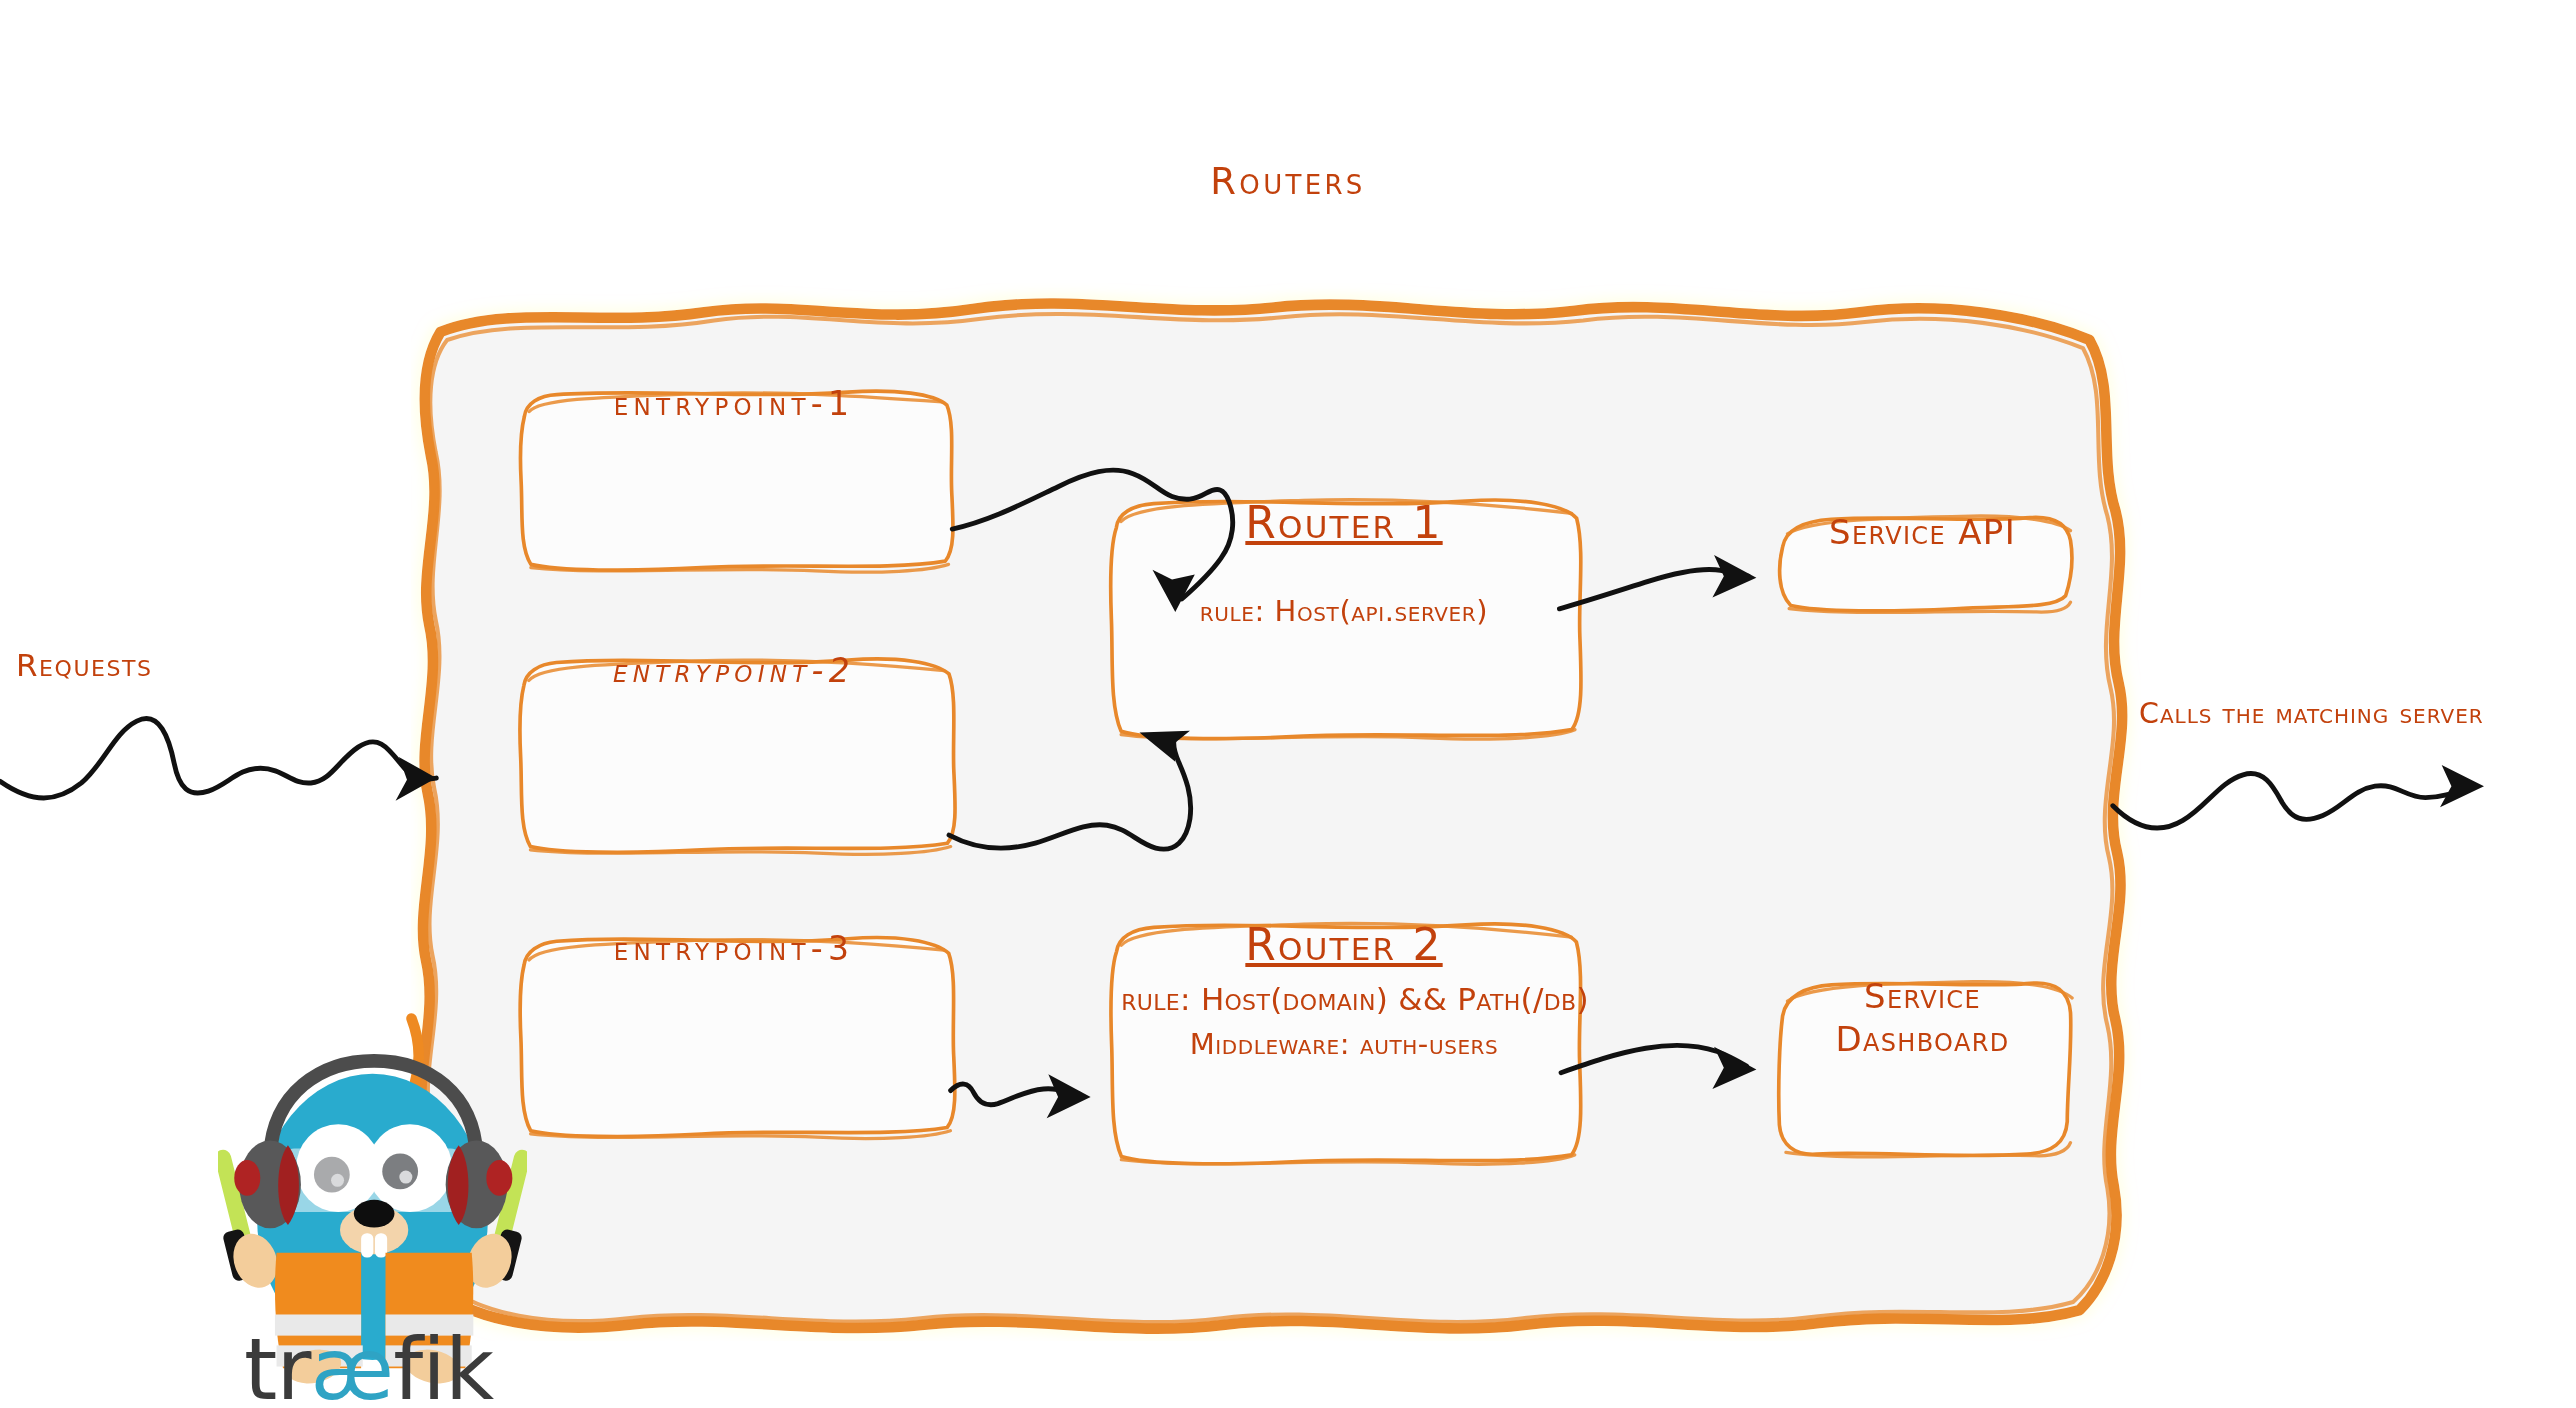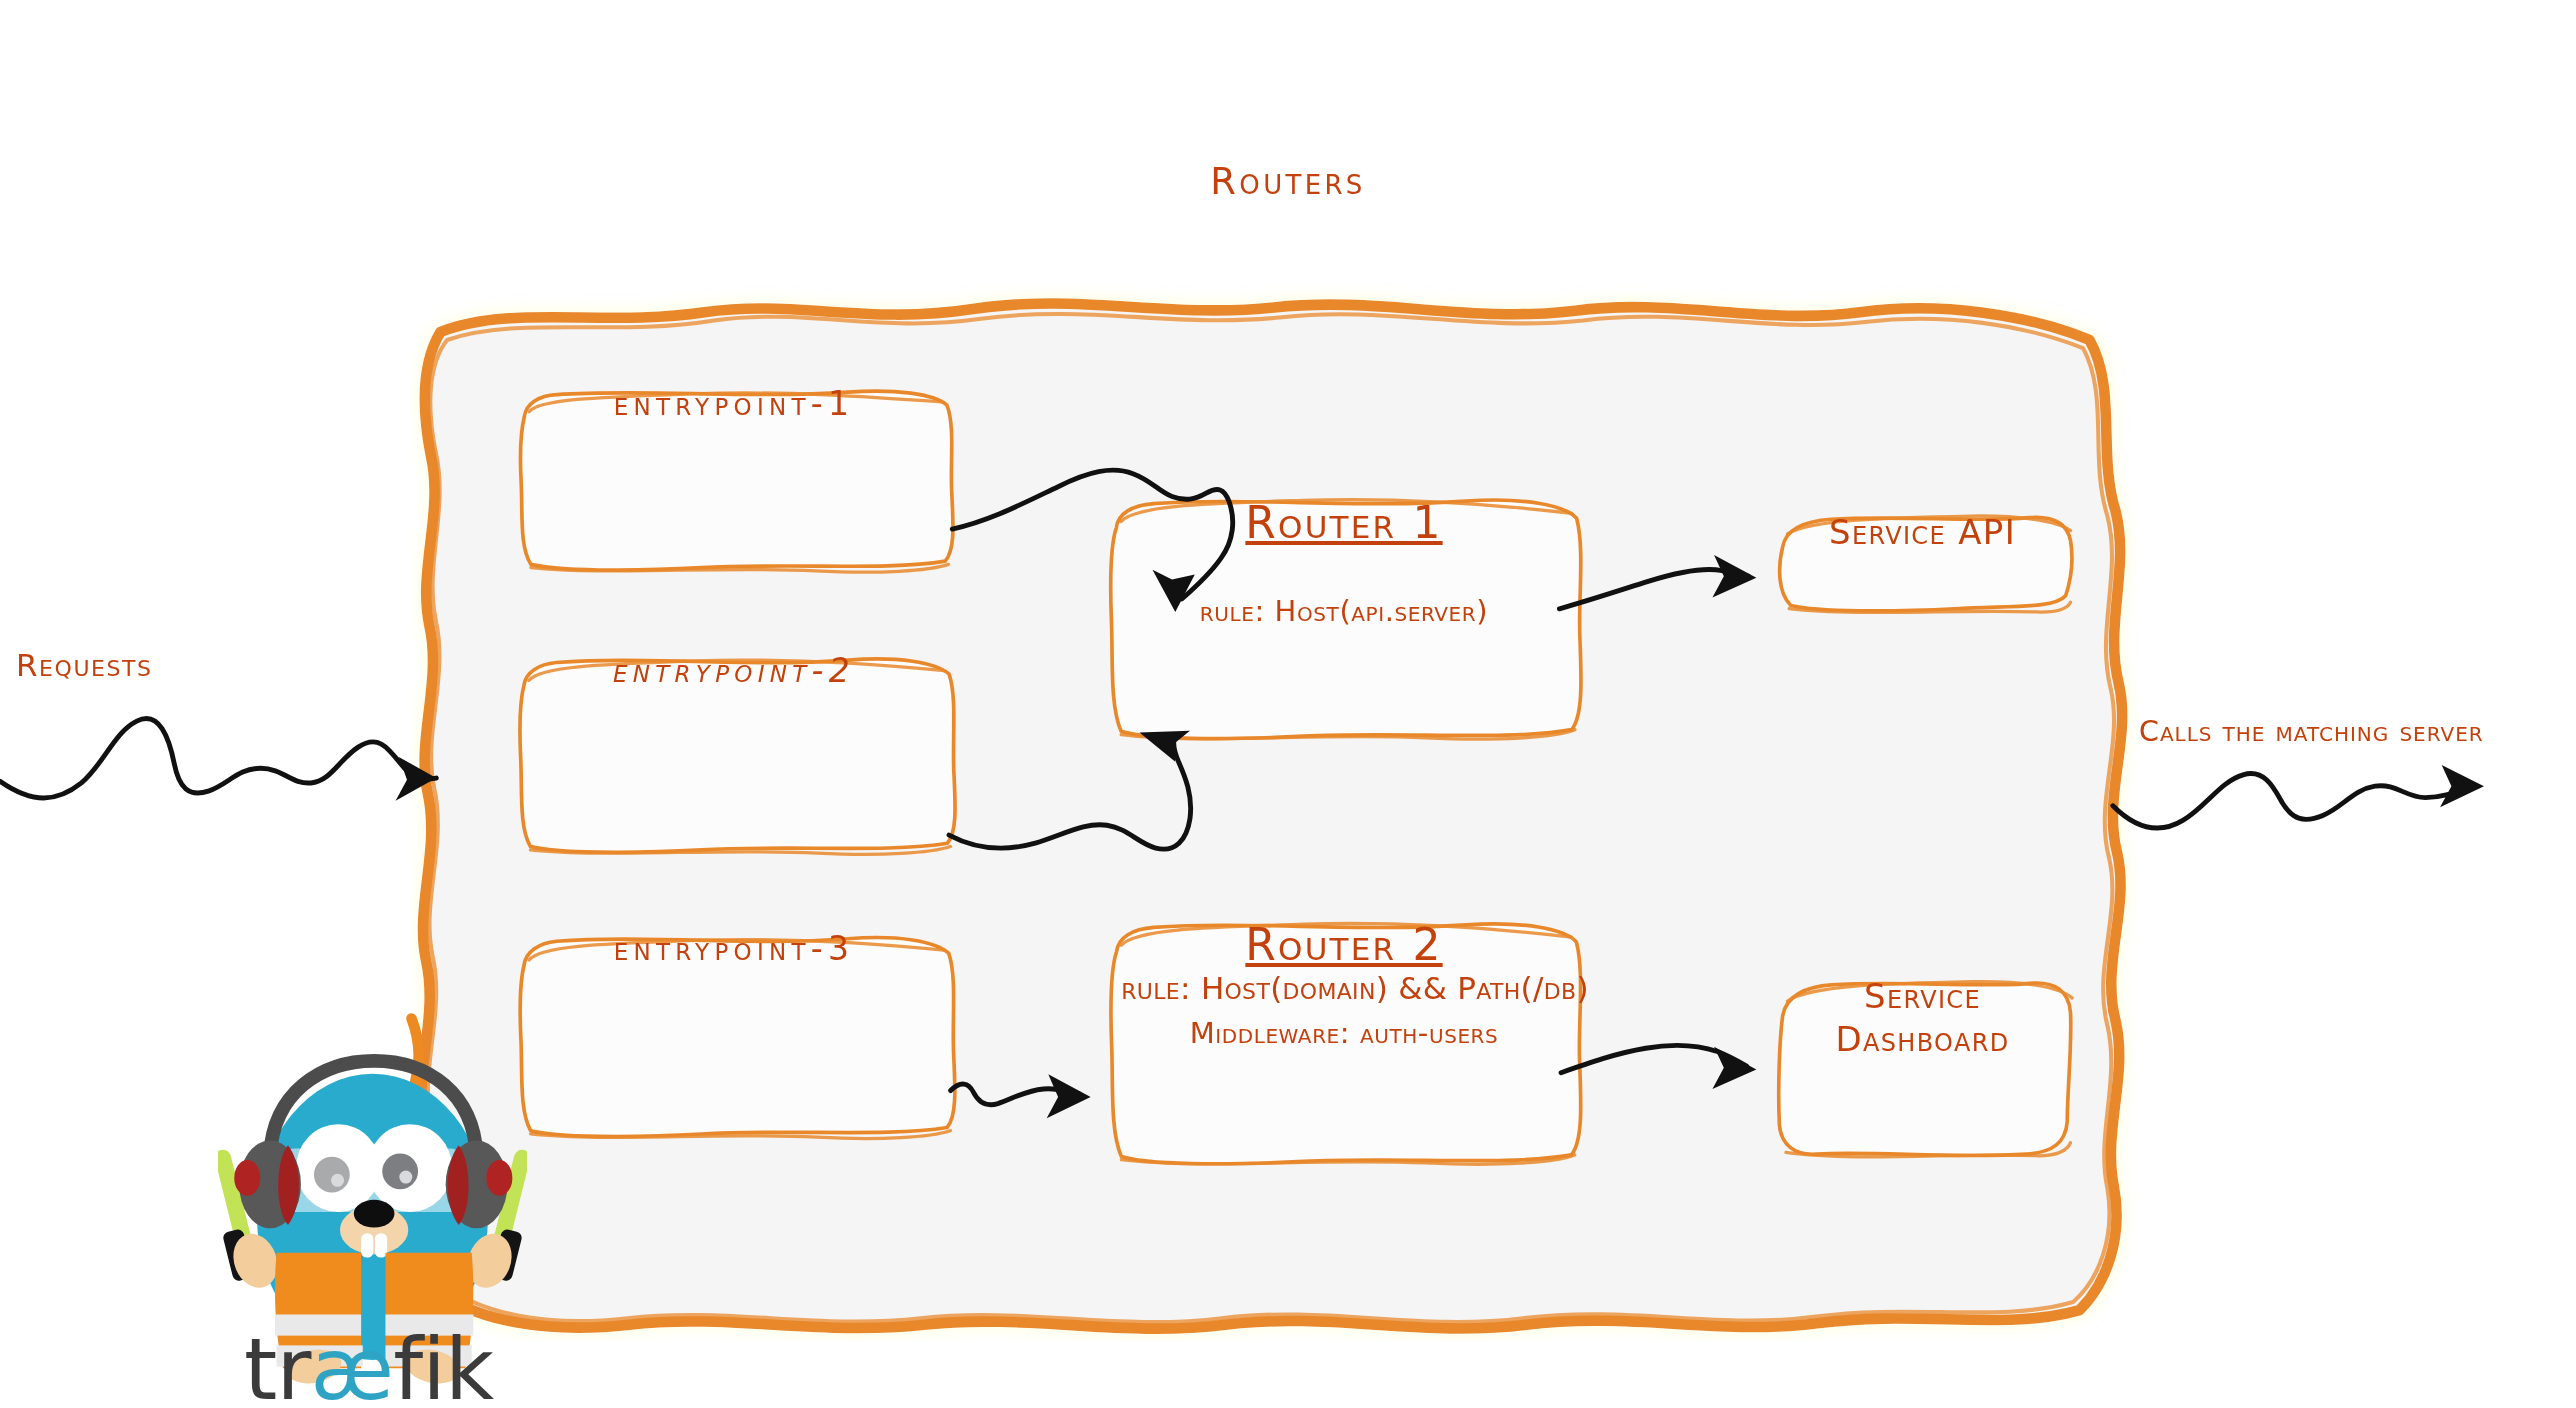--- a/index.html
+++ b/index.html
@@ -62,21 +62,21 @@
   .router-line { font-size: 29px; letter-spacing: 0.02em; }
   .router-line-sm { font-size: 31px; letter-spacing: 0.01em; margin-left: 22px; }
   .svc-label { font-size: 34px; letter-spacing: 0.04em; line-height: 1.25; }
 
   
   #requests-label {
     left: 16px; top: 647px;
     font-size: 31px; letter-spacing: 0.05em;
   }
   #calls-label {
-    left: 2139px; top: 715px;
+    left: 2139px; top: 697px;
     font-size: 28.5px; letter-spacing: 0.035em;
   }
 
   
   #arrow-layer {
     left: 0; top: 0; width: 2576px; height: 1408px;
     pointer-events: none;
   }
 
   
@@ -199,21 +199,21 @@
 <div class="node abs" id="router-2" style="left:1100px; top:916px; width:488px; height:260px;">
   <svg width="488" height="260" viewBox="0 0 600 320">
     <path d="M 20,44 C 22,26 40,16 66,14 C 180,6 320,20 450,11 C 520,6 572,16 586,32
              C 596,70 588,132 590,180 C 592,232 594,276 580,294
              C 500,308 370,296 250,302 C 150,307 56,306 26,296
              C 12,264 16,208 14,158 C 12,104 14,62 20,44 Z" fill="#FCFCFC" stroke="#E8882B" stroke-width="4.5" stroke-linecap="round" stroke-linejoin="round"></path>
     <path d="M 26,36 C 44,16 130,14 250,10 C 370,6 494,16 580,26" fill="none" stroke="#E8882B" stroke-width="4" opacity="0.85" stroke-linecap="round"></path>
     <path d="M 26,300 C 120,312 270,298 400,304 C 490,308 558,304 584,294" fill="none" stroke="#E8882B" stroke-width="4" opacity="0.85" stroke-linecap="round"></path>
   </svg>
   <div class="node-label" style="padding-top:3.3px;">
-    <span class="hand router-title" style="margin-bottom:0;">Router 2</span>
+    <span class="hand router-title" style="margin-bottom:11px;">Router 2</span>
     <span class="hand router-line-sm" style="margin-bottom:9.8px;">rule: Host(domain) &amp;&amp; Path(/db)</span>
     <span class="hand router-line">Middleware: auth-users</span>
   </div>
 </div>
 
 <div class="node abs" id="service-api" style="left:1768px; top:511px; width:309px; height:106px;">
   <svg width="309" height="106" viewBox="0 0 380 130">
     <path d="M 18,44 C 22,22 46,12 78,10 C 160,5 258,14 322,8 C 352,6 368,16 372,36
              C 376,60 372,86 366,104 C 352,120 300,116 230,120 C 150,124 62,124 28,116
              C 12,100 12,68 18,44 Z" fill="#FCFCFC" stroke="#E8882B" stroke-width="4.5" stroke-linecap="round" stroke-linejoin="round"></path>

